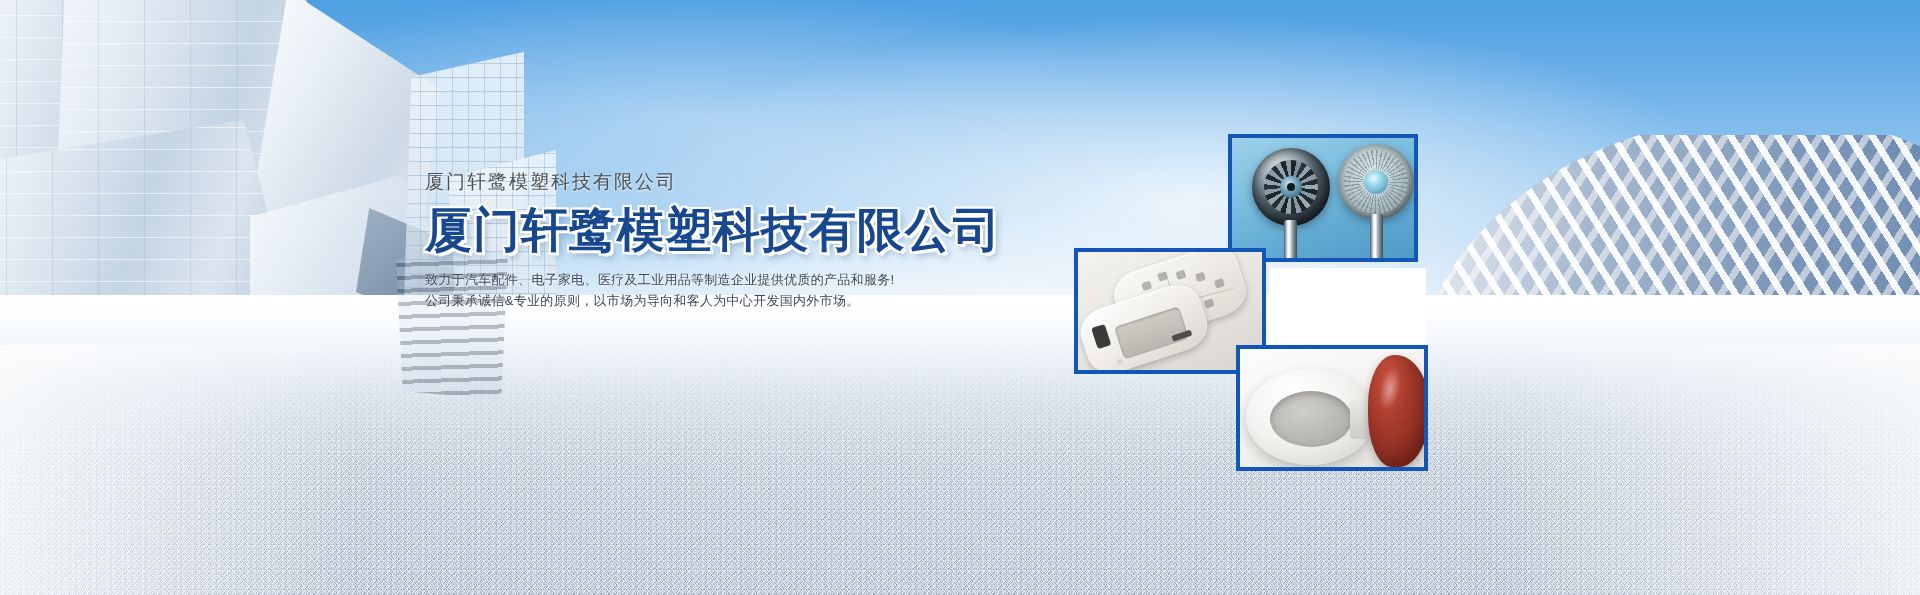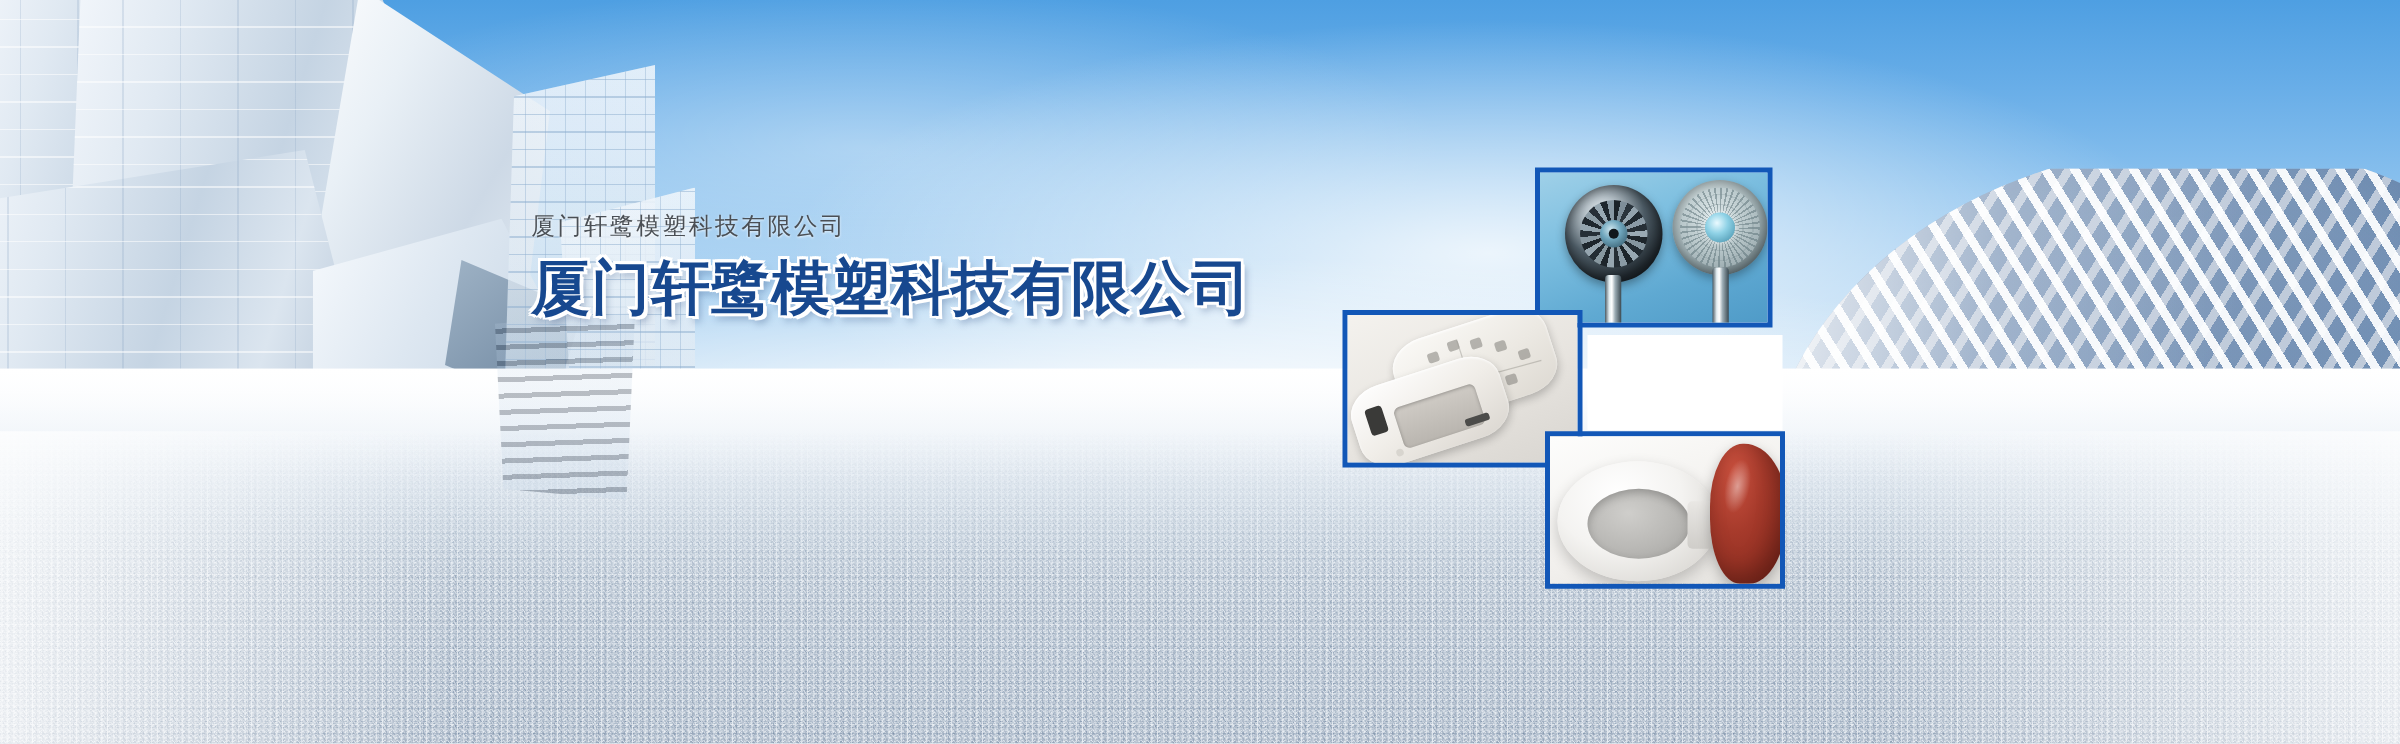--- a/index.html
+++ b/index.html
@@ -319,20 +319,24 @@
     <div class="grain-fade-r"></div>
   </div>
 
   <div class="copy">
 
     <div class="company-name">厦门轩鹭模塑科技有限公司</div>
 
     <div class="headline">厦门轩鹭模塑科技有限公司</div>
 
 
+    <div class="desc">
+      <div>致力于汽车配件、电子家电、医疗及工业用品等制造企业提供优质的产品和服务!</div>
+      <div>公司秉承诚信&amp;专业的原则，以市场为导向和客人为中心开发国内外市场。</div>
+    </div>
   </div>
 
   <div class="white-card"></div>
 
   <div class="pbox pbox-shower">
     <div class="shower-bg"></div>
     <div class="sh sh-head sh-a"></div>
     <div class="sh-a-in"></div>
     <div class="sh-a-core"></div>
     <div class="sh-a-dot"></div>

